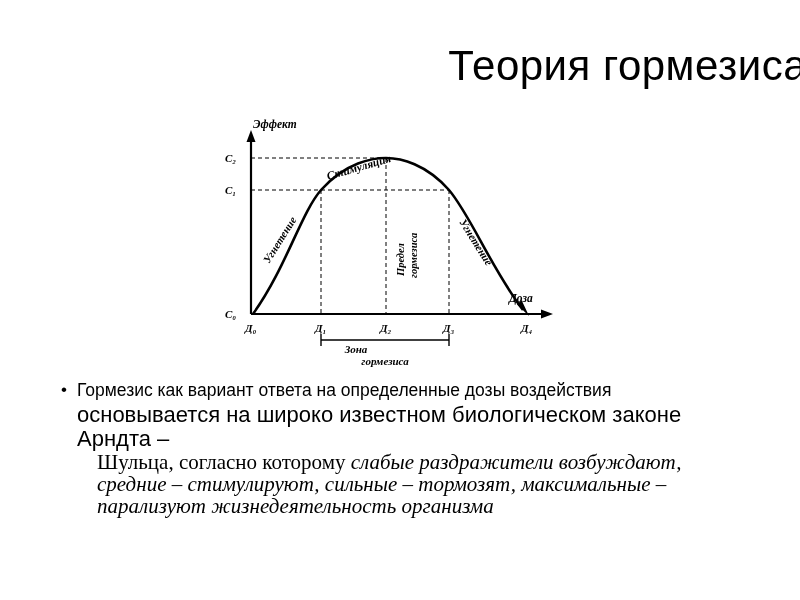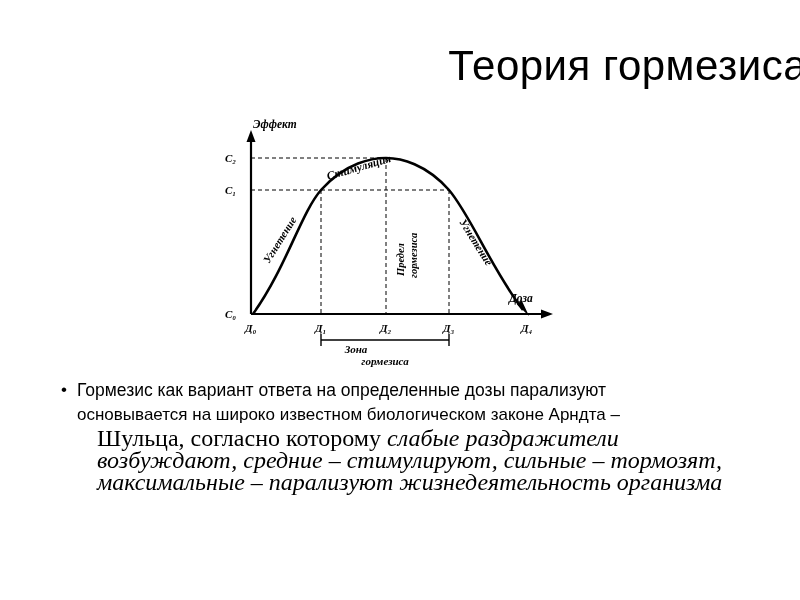--- a/index.html
+++ b/index.html
@@ -60,27 +60,27 @@
     box-sizing: border-box;
   }
   .bullet-text {
     flex: 1 1 auto;
     font-size: 17.5px;
     line-height: 24px;
     font-family: "Liberation Sans", sans-serif;
   }
   .para-2 {
     margin-top: 1px;
-    font-size: 17px;
+    font-size: 22px;
     line-height: 24px;
     padding-left: 22px;
   }
   .para-3 {
     margin-top: 0px;
-    font-size: 24px;
+    font-size: 21px;
     line-height: 22px;
     padding-left: 42px;
     font-family: "Liberation Serif", serif;
   }
   .ital {
     font-style: italic;
   }
   .serif {
     font-family: "Liberation Serif", serif;
   }
@@ -141,21 +141,21 @@
       </text>
 
       <text x="165" y="235" text-anchor="middle" font-family="Liberation Serif, serif" font-size="11" font-style="italic" font-weight="bold">Зона</text>
       <text x="194" y="247" text-anchor="middle" font-family="Liberation Serif, serif" font-size="11" font-style="italic" font-weight="bold">гормезиса</text>
     </svg>
   </div>
 
   <div class="bullet-block">
     <div class="bullet-row">
       <div class="bullet-dot">•</div>
-      <div class="bullet-text">Гормезис как вариант ответа на определенные дозы парализуют</div>
+      <div class="bullet-text">Гормезис как вариант ответа на определенные дозы воздействия</div>
     </div>
     <div class="para-2">основывается на широко известном биологическом законе Арндта –</div>
     <div class="para-3">
       <span class="serif">Шульца, согласно которому </span><span class="serif ital">слабые раздражители возбуждают, средние – стимулируют, сильные – тормозят, максимальные – парализуют жизнедеятельность организма</span>
     </div>
   </div>
 
 </div>
 
 </body></html>

